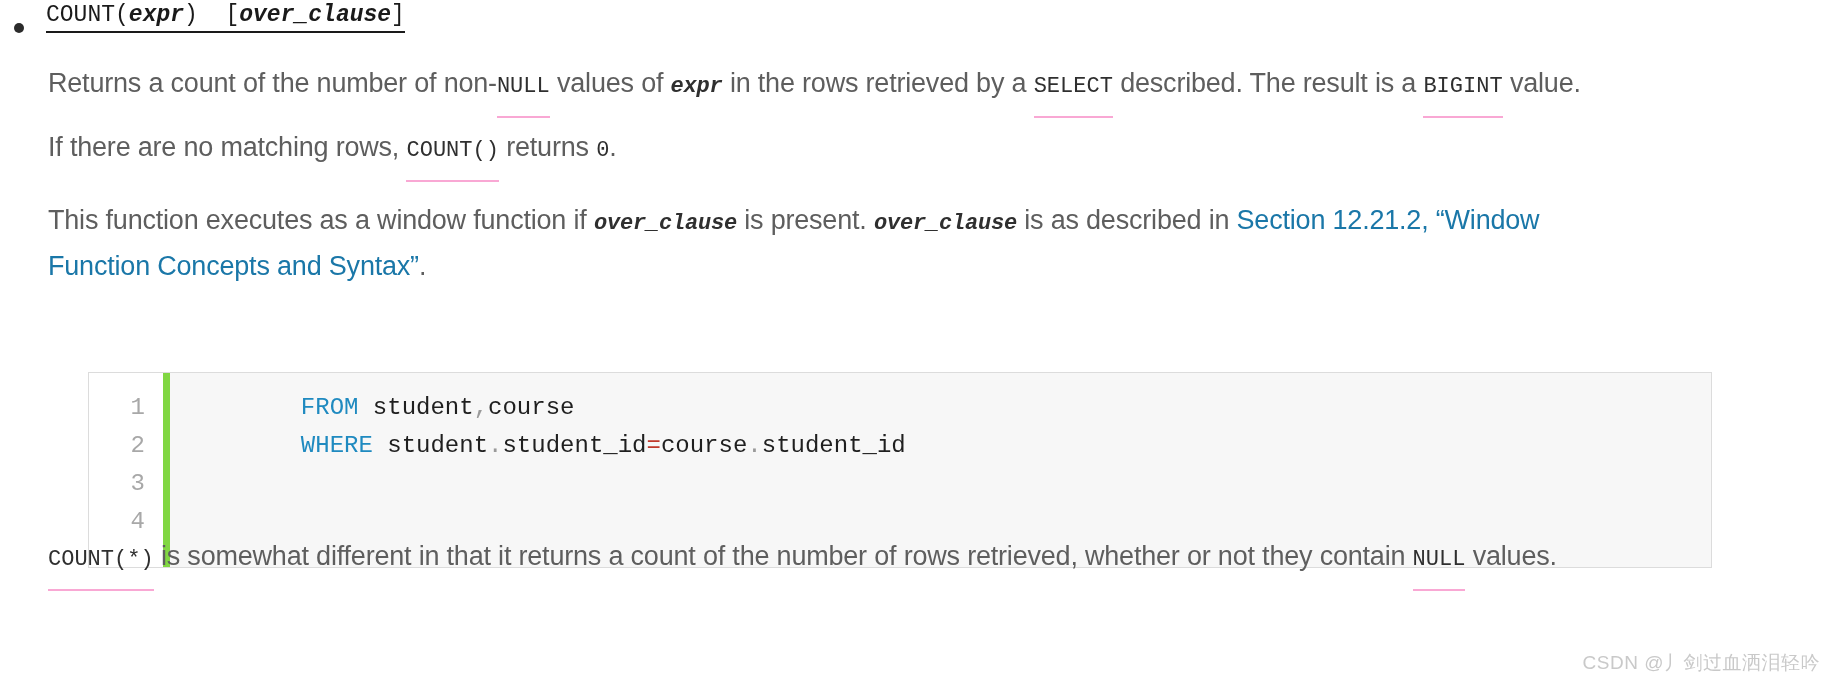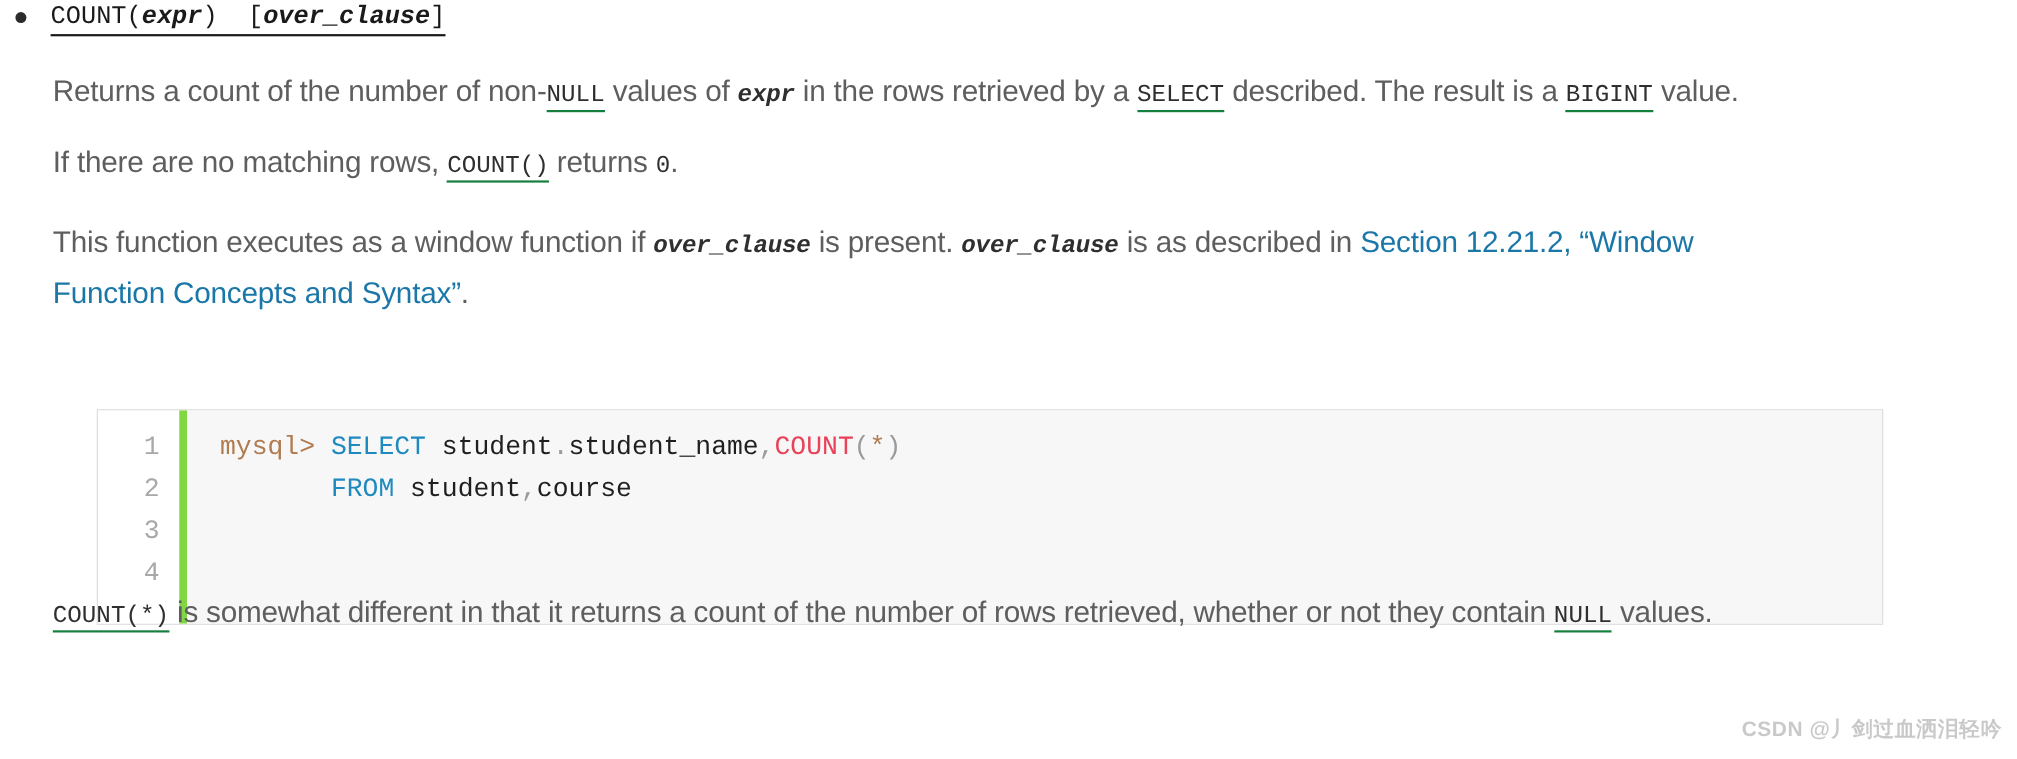--- a/index.html
+++ b/index.html
@@ -17,21 +17,21 @@
     -webkit-font-smoothing: antialiased;
   }
 
   
   .bullet-row {
     position: absolute;
     left: 0;
     top: 0;
     width: 1678px;
     display: flex;
-    align-items: flex-start;
+    align-items: flex-end;
   }
   .bullet-dot {
     width: 10px;
     height: 10px;
     border-radius: 50%;
     background: #2b2b2b;
     margin-left: 14px;
     margin-top: 11px;
     flex: 0 0 auto;
   }
@@ -67,22 +67,22 @@
   .p3 { top: 199px; width: 1500px; }
   .p4 { top: 535px; }
 
   code, .code {
     font-family: "Liberation Mono", "DejaVu Sans Mono", monospace;
     font-size: 22px;
     color: #2f2f2f;
     letter-spacing: 0;
   }
   .code.u {
-    border-bottom: 2px solid #15803d;
-    padding-bottom: 1px;
+    border-bottom: 2px solid #f9a8d4;
+    padding-bottom: 17px;
   }
   .ital-code {
     font-family: "Liberation Mono", "DejaVu Sans Mono", monospace;
     font-size: 22px;
     font-weight: bold;
     font-style: italic;
     color: #2f2f2f;
   }
   a.doclink {
     color: #1a77a8;
@@ -149,21 +149,20 @@
   
   .watermark {
     position: absolute;
     right: 14px;
     top: 650px;
     font-family: "Liberation Sans", sans-serif;
     font-size: 19px;
     color: #c9c9c9;
     white-space: nowrap;
     letter-spacing: 0.5px;
-    font-weight: bold;
   }
 </style>
 </head>
 <body>
 
 <div class="bullet-row">
   <span class="bullet-dot"></span>
   <span class="syntax-line"><span>COUNT(</span><span class="ital">expr</span><span>)  [</span><span class="ital">over_clause</span><span>]</span></span>
 </div>
 
@@ -175,20 +174,20 @@
 
 <div class="codeblock">
   <div class="gutter">
       <span class="ln">1</span>
       <span class="ln">2</span>
       <span class="ln">3</span>
       <span class="ln">4</span>
     </div>
   <div class="greenbar"></div>
   <div class="codearea">
-      <div class="cline"><span class="tok-prompt">mysql&gt; </span><span class="tok-kw">SELECT</span><span class="tok-name"> student</span><span class="tok-punct">.</span><span class="tok-name">student_name</span><span class="tok-punct">,</span><span class="tok-fn">COUNT</span><span class="tok-punct">(</span><span class="tok-star">*</span><span class="tok-punct">)</span></div>
       <div class="cline"><span class="tok-name">       </span><span class="tok-kw">FROM</span><span class="tok-name"> student</span><span class="tok-punct">,</span><span class="tok-name">course</span></div>
+      <div class="cline"><span class="tok-name">       </span><span class="tok-kw">WHERE</span><span class="tok-name"> student</span><span class="tok-punct">.</span><span class="tok-name">student_id</span><span class="tok-op">=</span><span class="tok-name">course</span><span class="tok-punct">.</span><span class="tok-name">student_id</span></div>
     </div>
 </div>
 
 <div class="para p4"><span class="code u">COUNT(*)</span><span> is somewhat different in that it returns a count of the number of rows retrieved, whether or not they contain </span><span class="code u">NULL</span><span> values.</span></div>
 
 <div class="watermark">CSDN @丿剑过血洒泪轻吟</div>
 
 </body></html>

